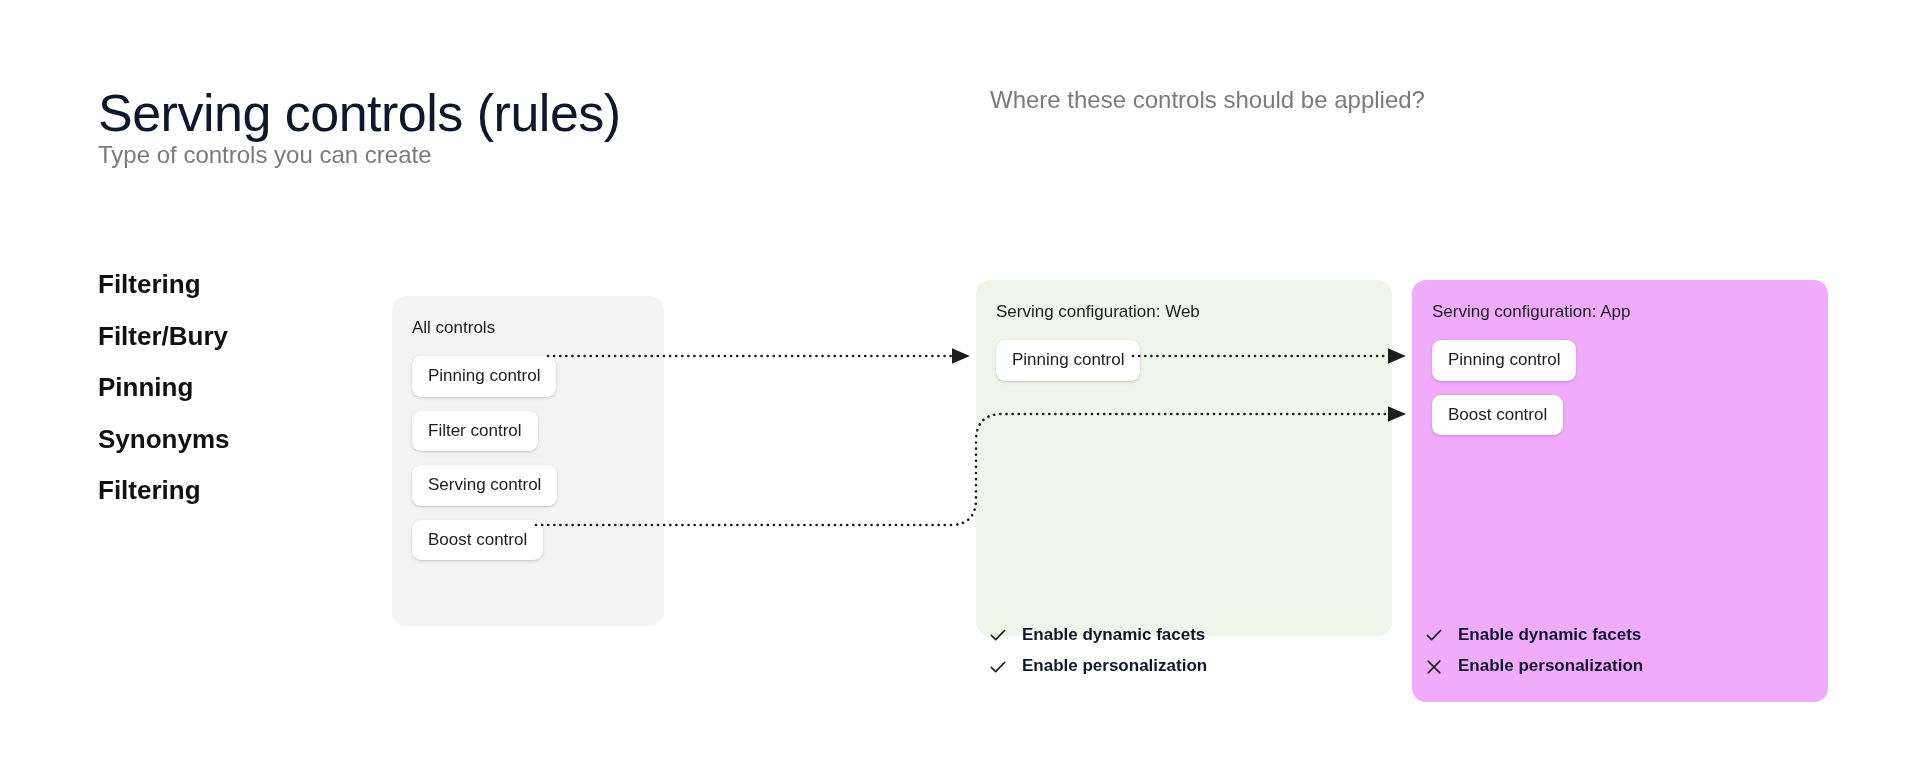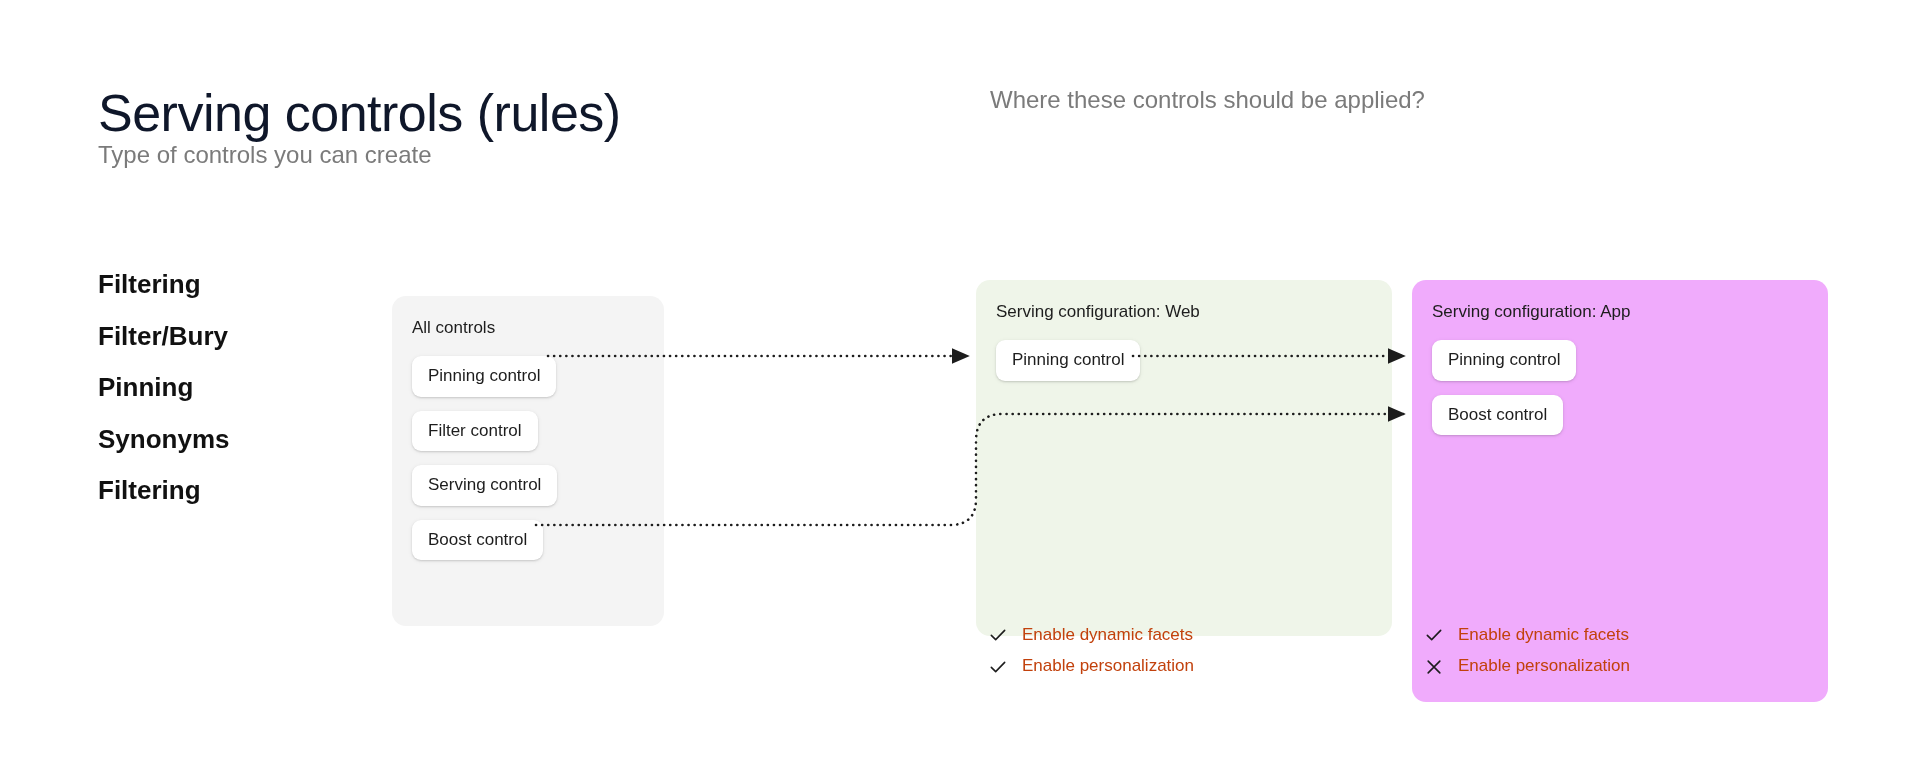--- a/index.html
+++ b/index.html
@@ -131,22 +131,22 @@
     gap: 14px;
   }
   .setting-icon {
     width: 20px;
     height: 20px;
     flex: 0 0 20px;
     display: block;
   }
   .setting-label {
     font-size: 17px;
-    font-weight: 400;
-    color: #c2410c;
+    font-weight: 700;
+    color: #0f172a;
     line-height: 1.2;
     white-space: nowrap;
   }
 
   
   #connectors {
     position: absolute;
     left: 0;
     top: 0;
     width: 1920px;

